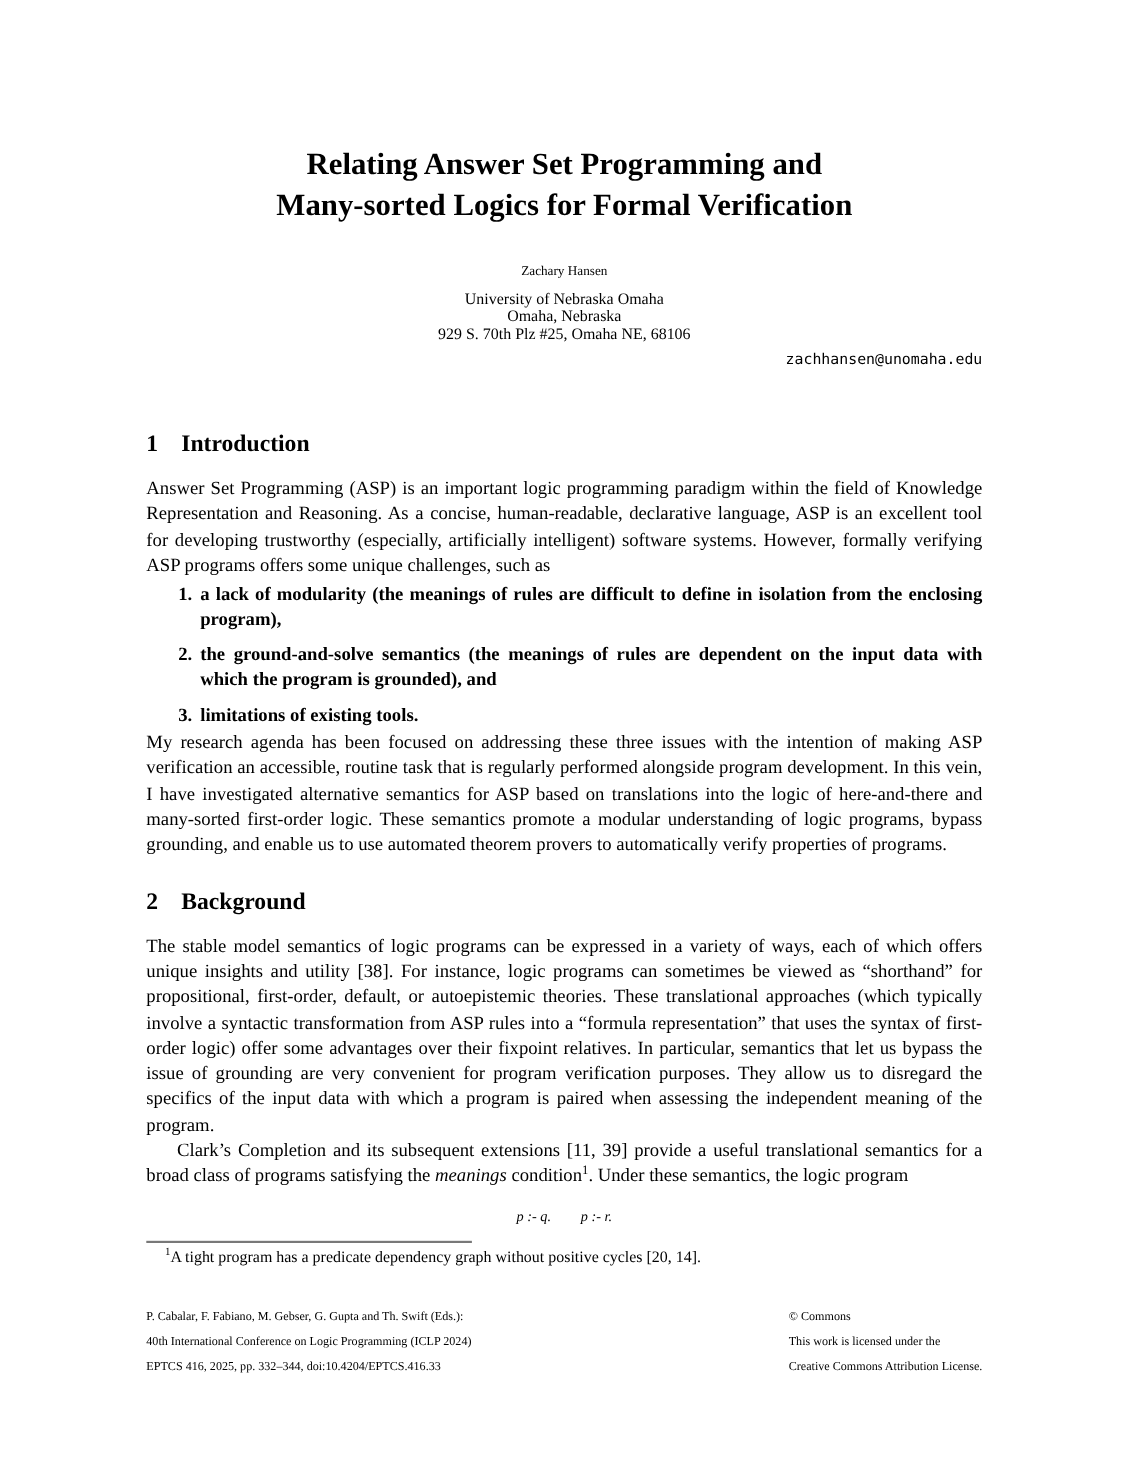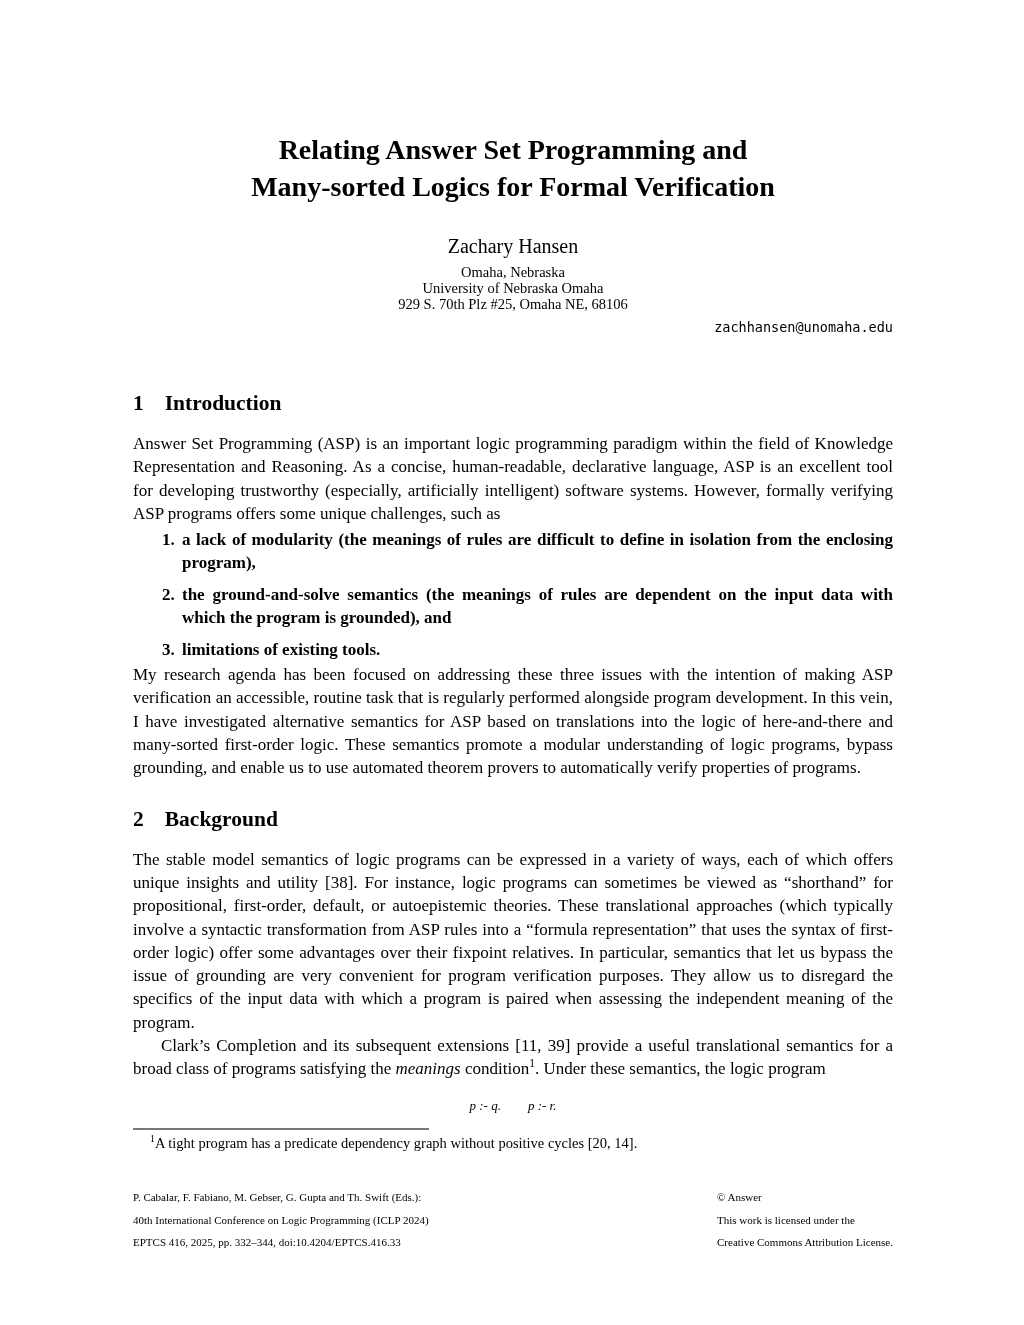--- a/index.html
+++ b/index.html
@@ -20,21 +20,21 @@
     margin: 0;
     padding-top: 131px;
     text-align: center;
     font-size: 28px;
     line-height: 37px;
     font-weight: bold;
   }
   .author-name {
     margin-top: 30px;
     text-align: center;
-    font-size: 20px;
+    font-size: 12px;
     line-height: 22px;
   }
   .affiliation {
     margin-top: 7px;
     text-align: center;
     font-size: 14.5px;
     line-height: 16px;
   }
   .email {
     margin-top: 7px;
@@ -116,22 +116,22 @@
 <div class="page">
 
   <h1 class="title">
     <span>Relating Answer Set Programming and</span><br>
     <span>Many-sorted Logics for Formal Verification</span>
   </h1>
 
   <div class="author-name">Zachary Hansen</div>
 
   <div class="affiliation">
+    <div>University of Nebraska Omaha</div>
     <div>Omaha, Nebraska</div>
-    <div>University of Nebraska Omaha</div>
     <div>929 S. 70th Plz #25, Omaha NE, 68106</div>
   </div>
 
   <div class="email">zachhansen@unomaha.edu</div>
 
   <h2 class="section-heading">
     <span class="sec-num">1</span><span>Introduction</span>
   </h2>
 
   <p class="body">Answer Set Programming (ASP) is an important logic programming paradigm within the field of Knowledge Representation and Reasoning.  As a concise, human-readable, declarative language, ASP is an excellent tool for developing trustworthy (especially, artificially intelligent) software systems. However, formally verifying ASP programs offers some unique challenges, such as</p>
@@ -160,19 +160,19 @@
 
   <div class="footnote"><sup class="fnmark">1</sup><span>A tight program has a predicate dependency graph without positive cycles [20, 14].</span></div>
 
   <div class="footer">
     <div class="footer-col">
       <div>P. Cabalar, F. Fabiano, M. Gebser, G. Gupta and Th. Swift (Eds.):</div>
       <div>40th International Conference on Logic Programming (ICLP 2024)</div>
       <div>EPTCS 416, 2025, pp. 332–344, doi:10.4204/EPTCS.416.33</div>
     </div>
     <div class="footer-col">
-      <div>© Answer</div>
+      <div>© Commons</div>
       <div>This work is licensed under the</div>
       <div>Creative Commons Attribution License.</div>
     </div>
   </div>
 
 </div>
 
 </body></html>

